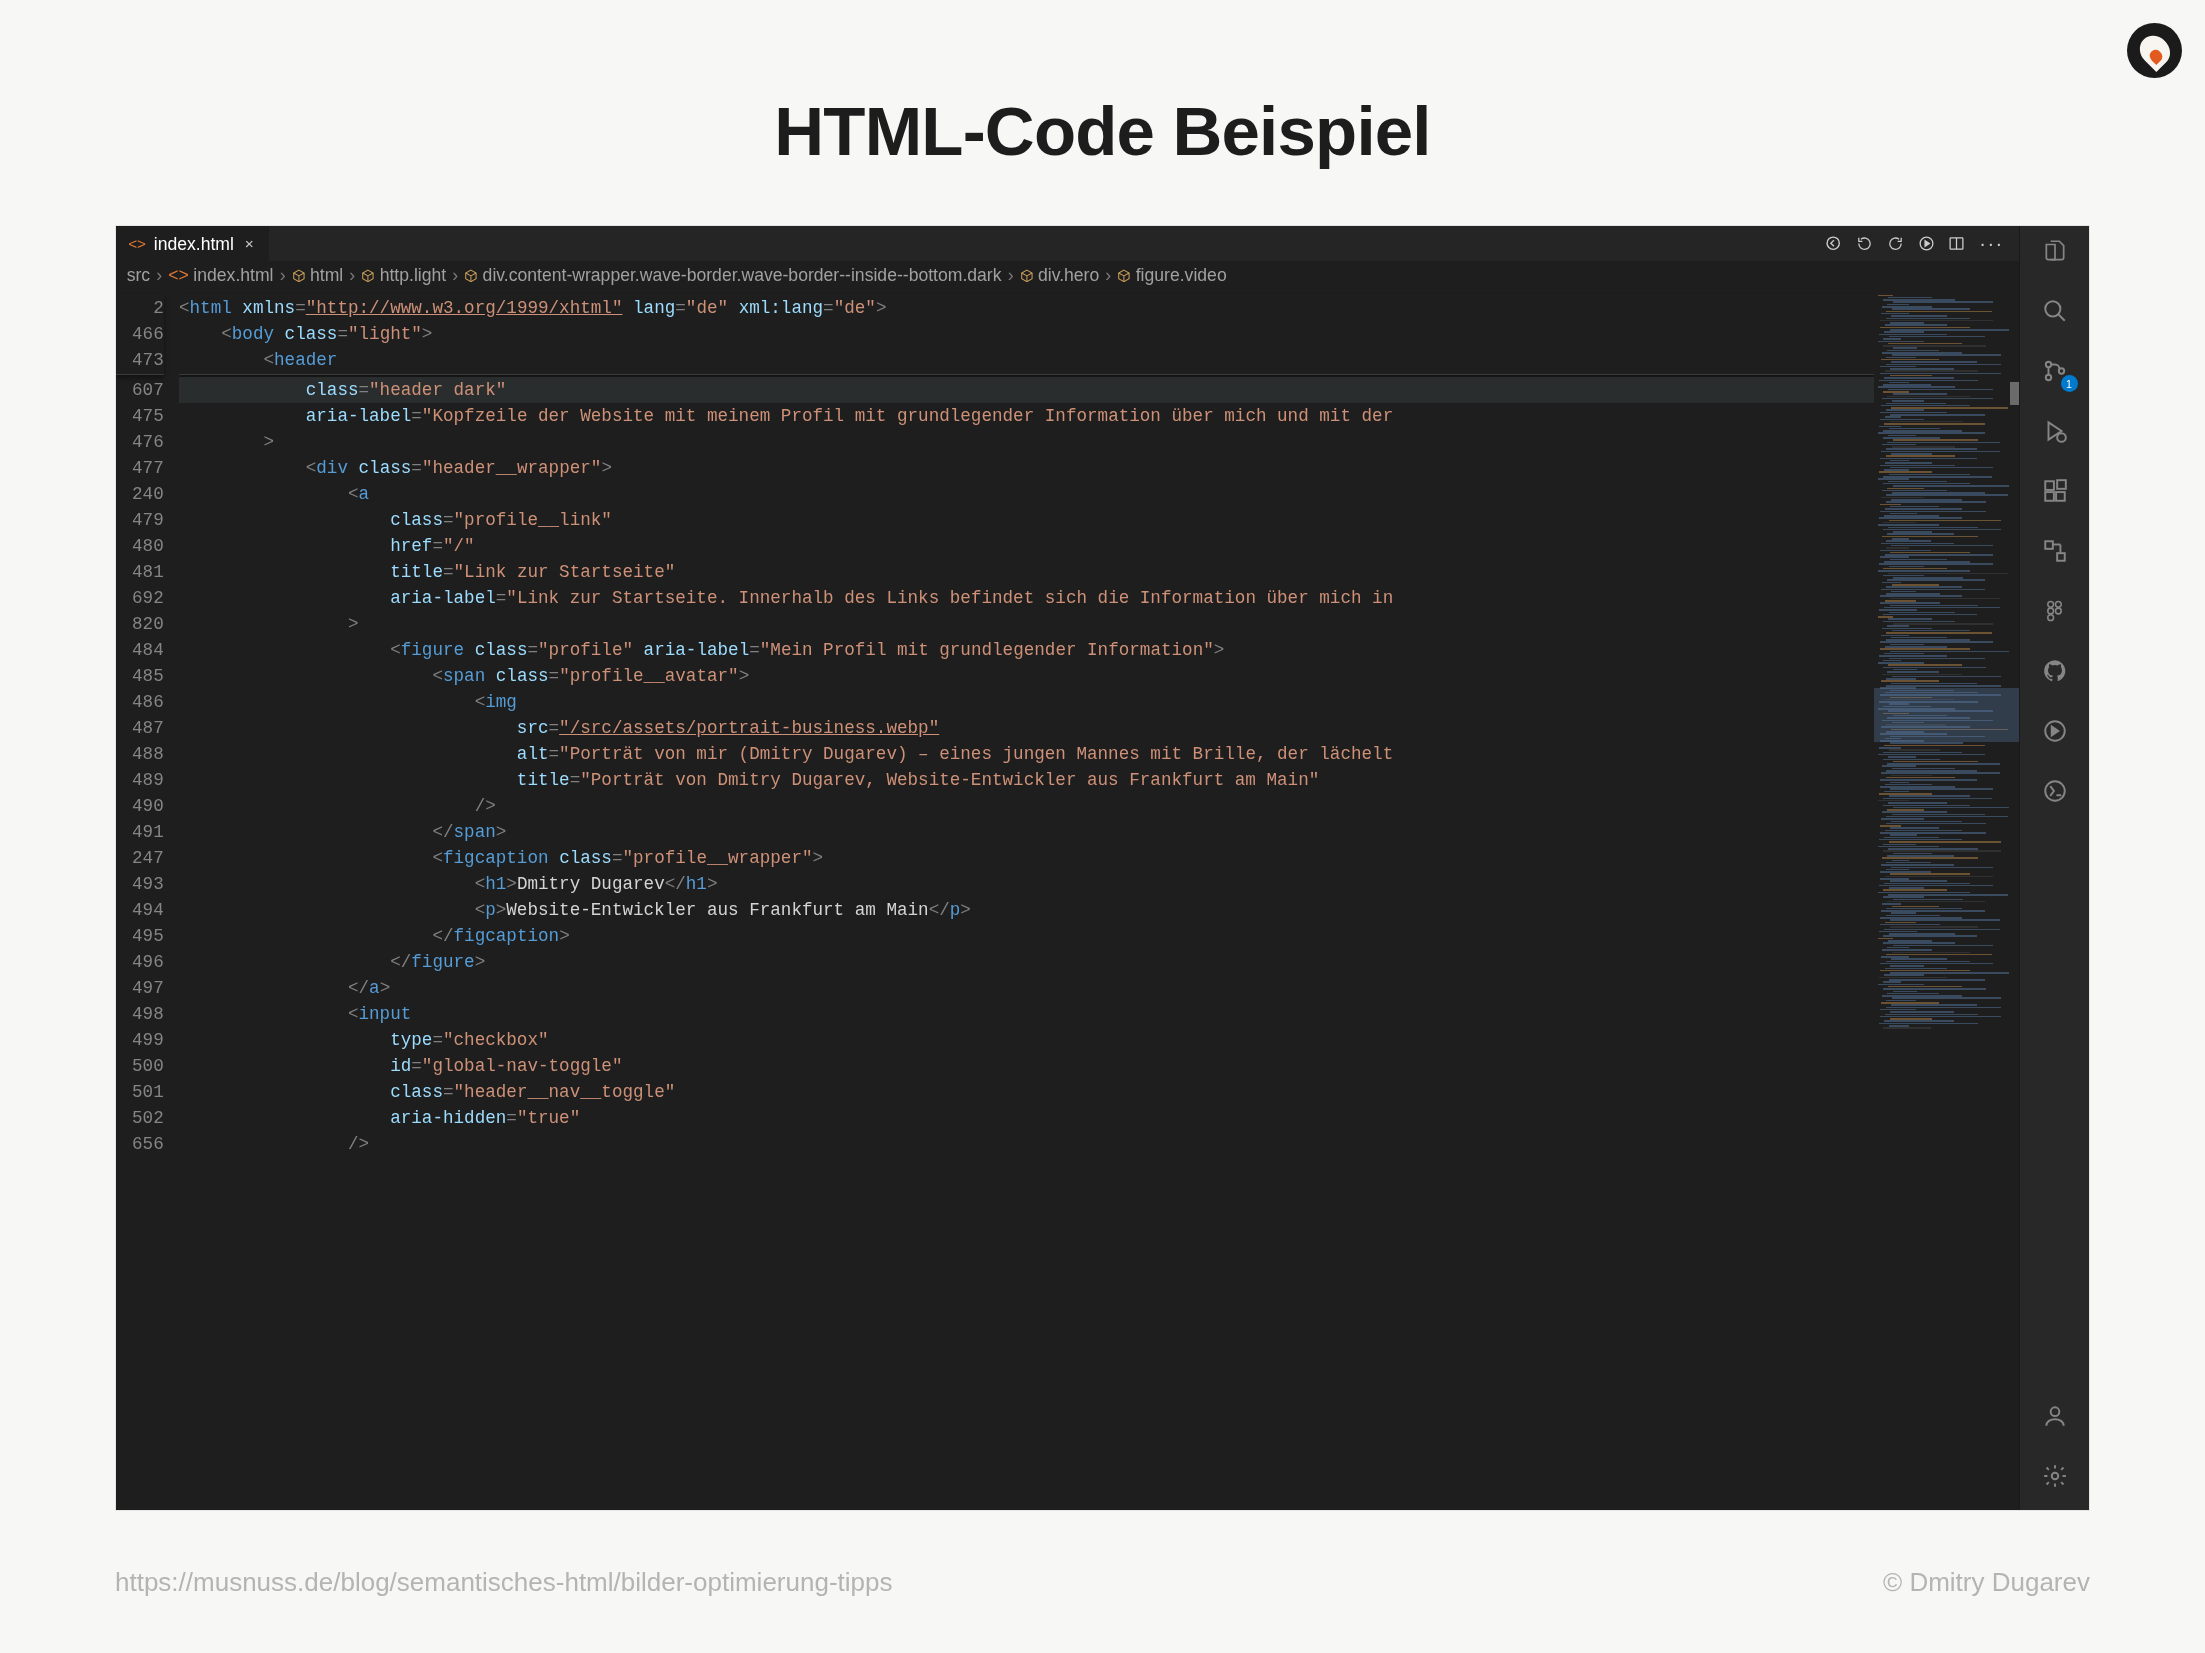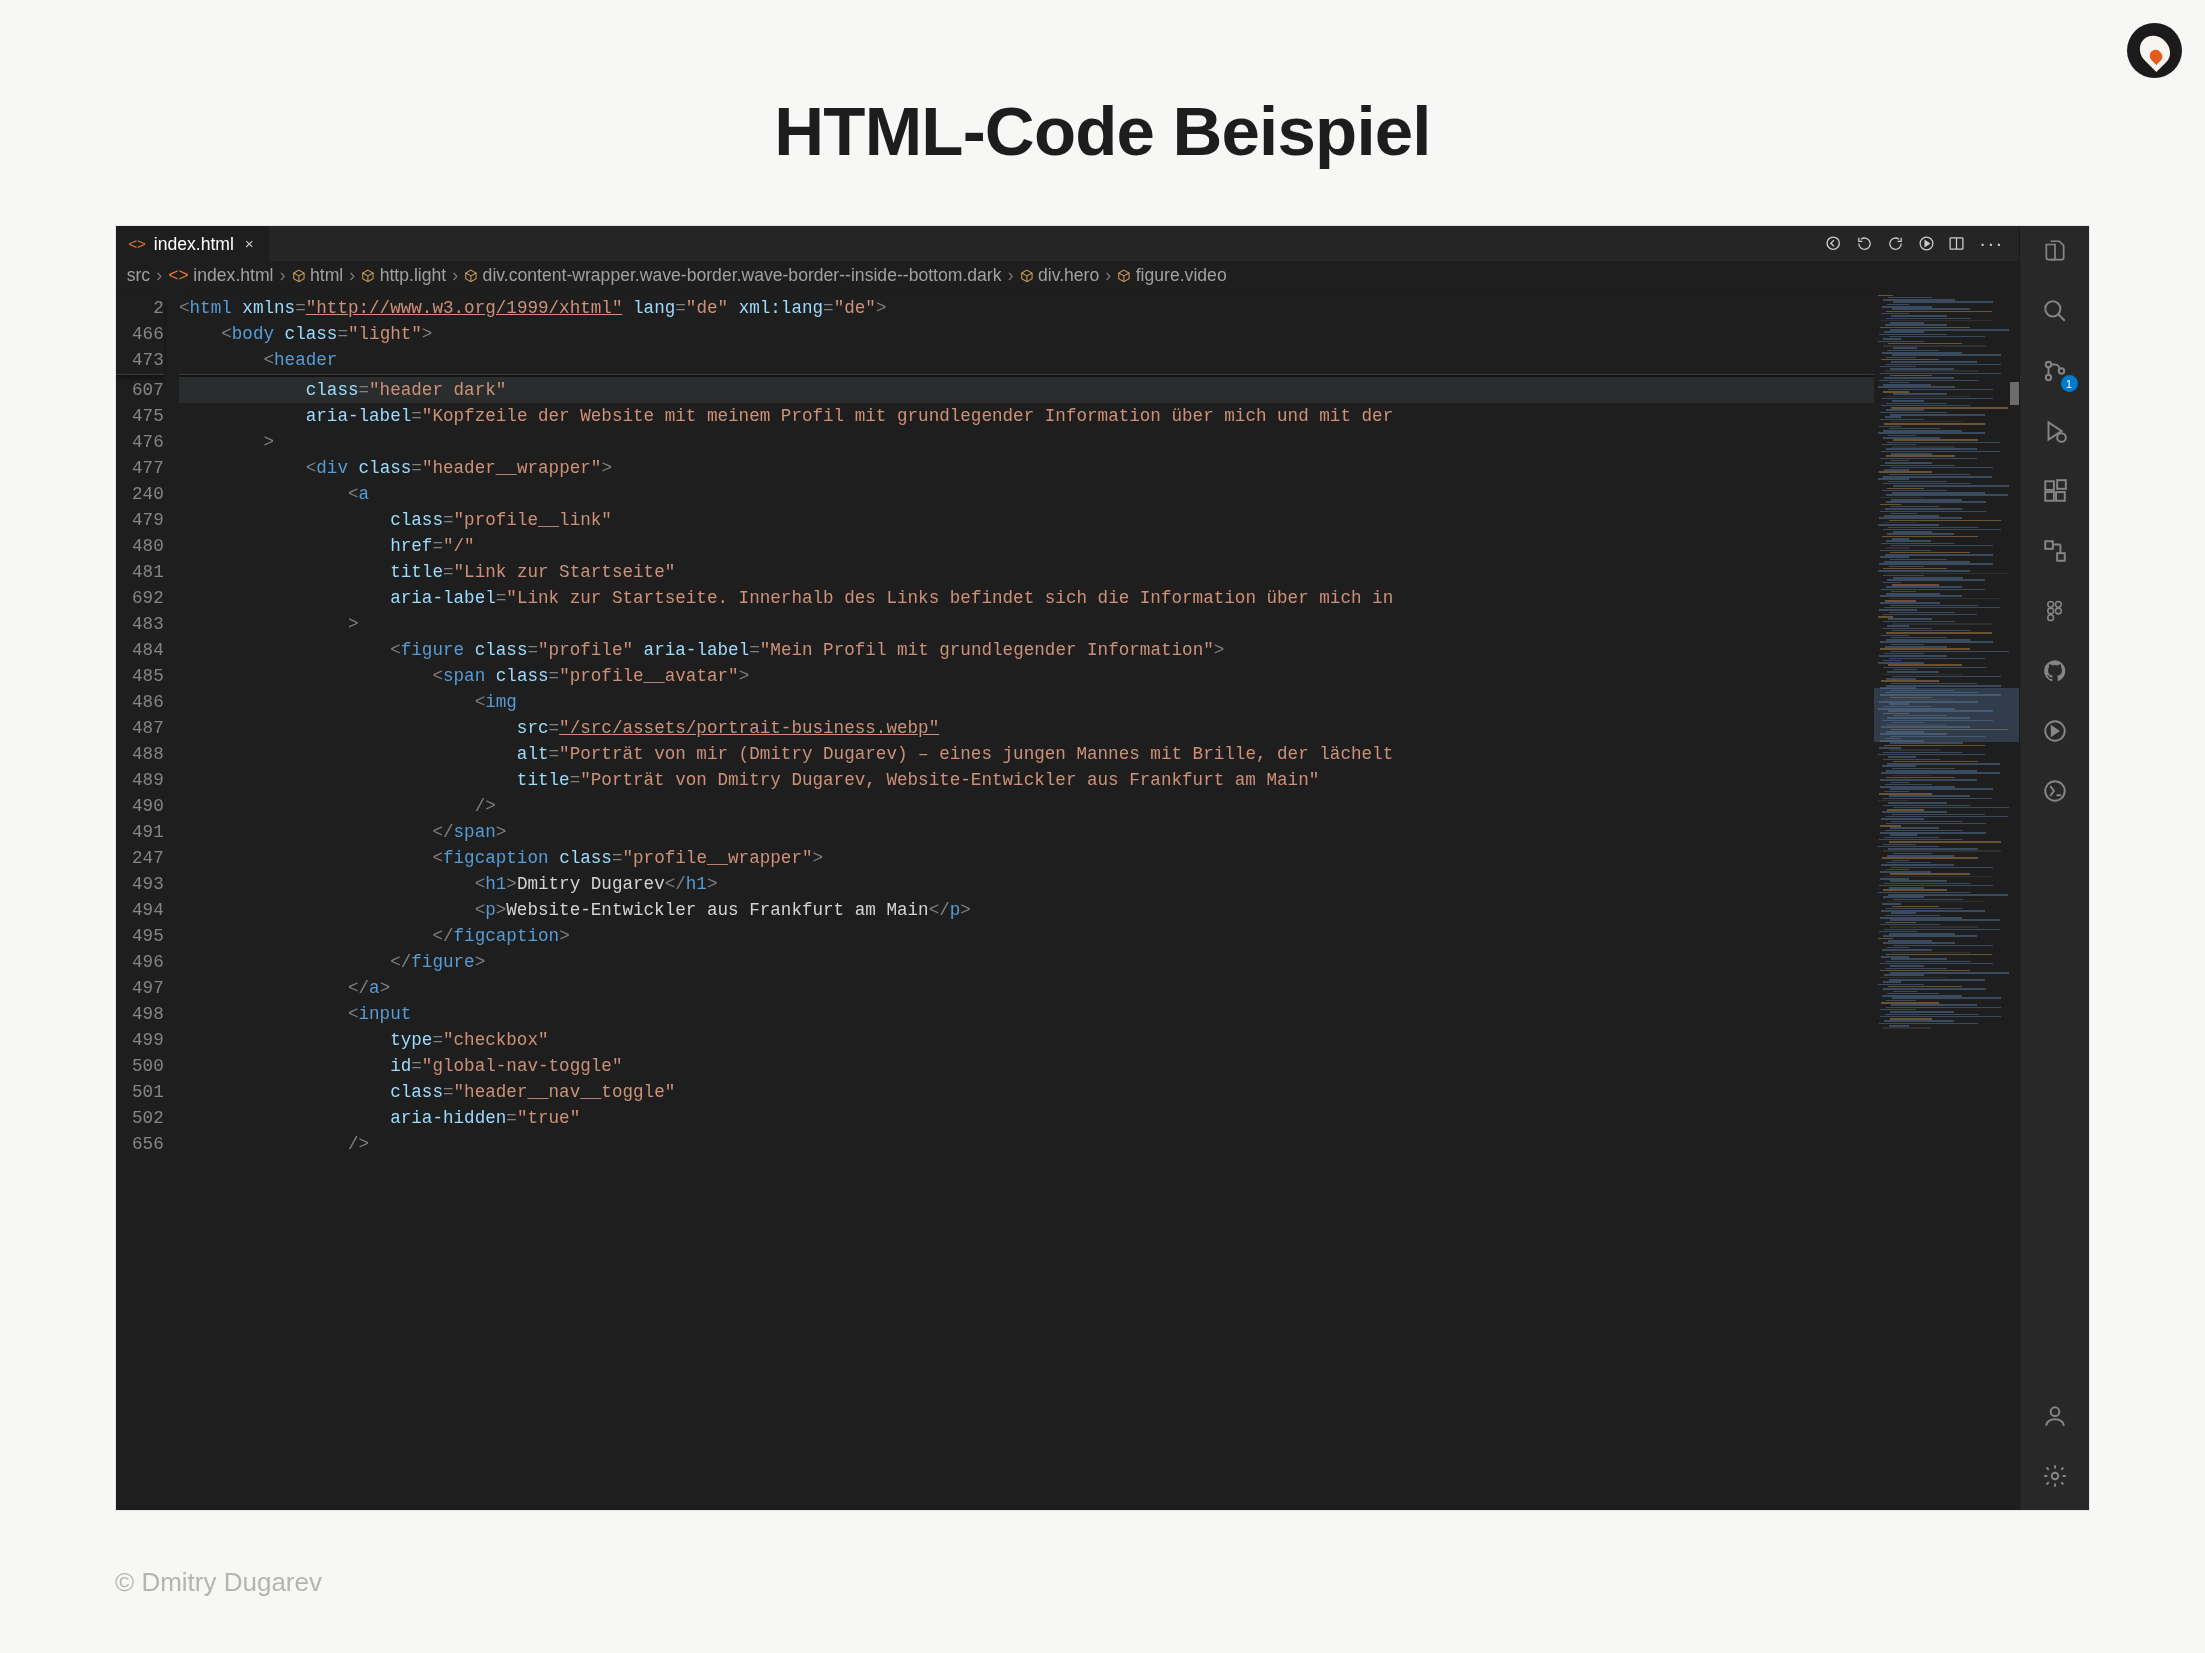--- a/index.html
+++ b/index.html
@@ -300,21 +300,21 @@
           </div>
           <div>607</div>
           <div>475</div>
           <div>476</div>
           <div>477</div>
           <div>240</div>
           <div>479</div>
           <div>480</div>
           <div>481</div>
           <div>692</div>
-          <div>483</div>
+          <div>820</div>
           <div>484</div>
           <div>485</div>
           <div>486</div>
           <div>487</div>
           <div>488</div>
           <div>489</div>
           <div>490</div>
           <div>491</div>
           <div>247</div>
           <div>493</div>
@@ -739,15 +739,16 @@
           <svg width="26" height="26" viewBox="0 0 24 24" fill="none" stroke="currentColor" stroke-width="1.8">
             <circle cx="12" cy="12" r="3"></circle>
             <path d="M12 2v3M12 19v3M4.2 4.2l2.1 2.1M17.7 17.7l2.1 2.1M2 12h3M19 12h3M4.2 19.8l2.1-2.1M17.7 6.3l2.1-2.1"></path>
           </svg>
         </div>
     </div>
   </div>
 </div>
 
 <div class="footer">
+  <span>https://musnuss.de/blog/semantisches-html/bilder-optimierung-tipps</span>
   <span>© Dmitry Dugarev</span>
 </div>
 
 
 </body></html>

